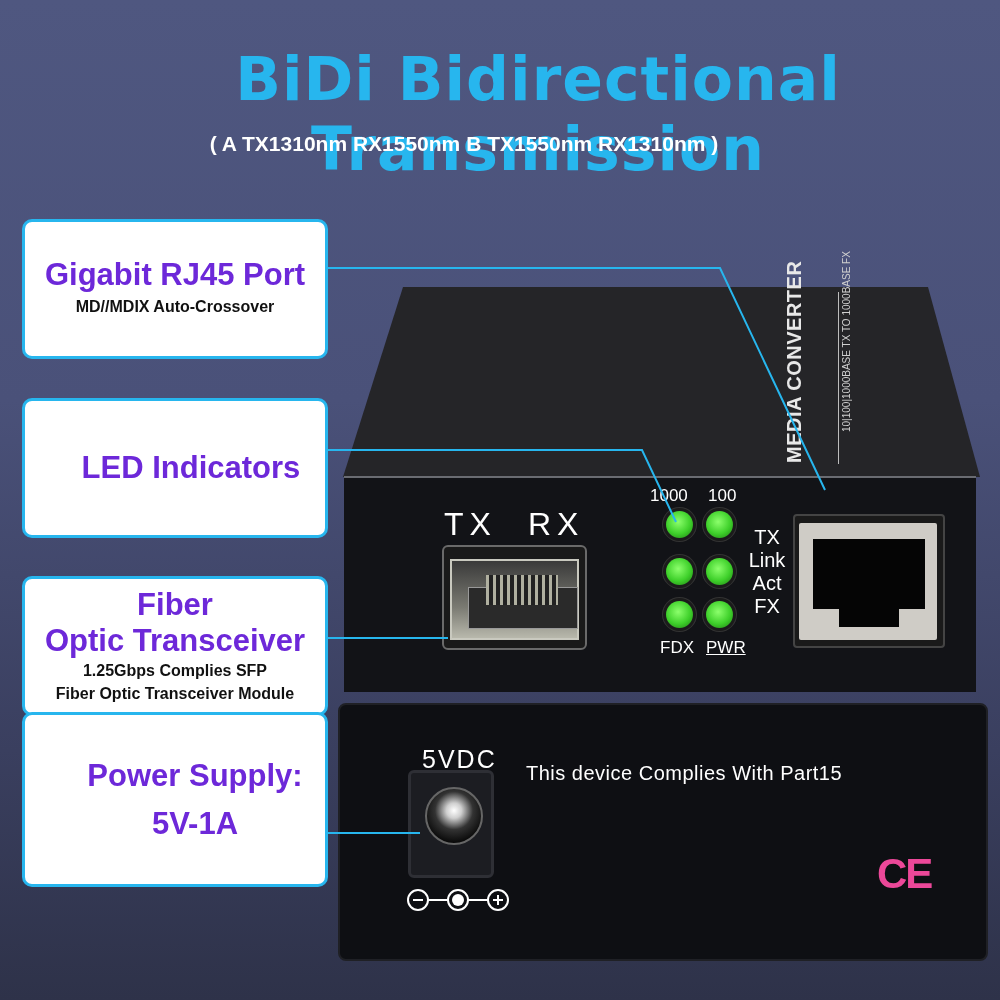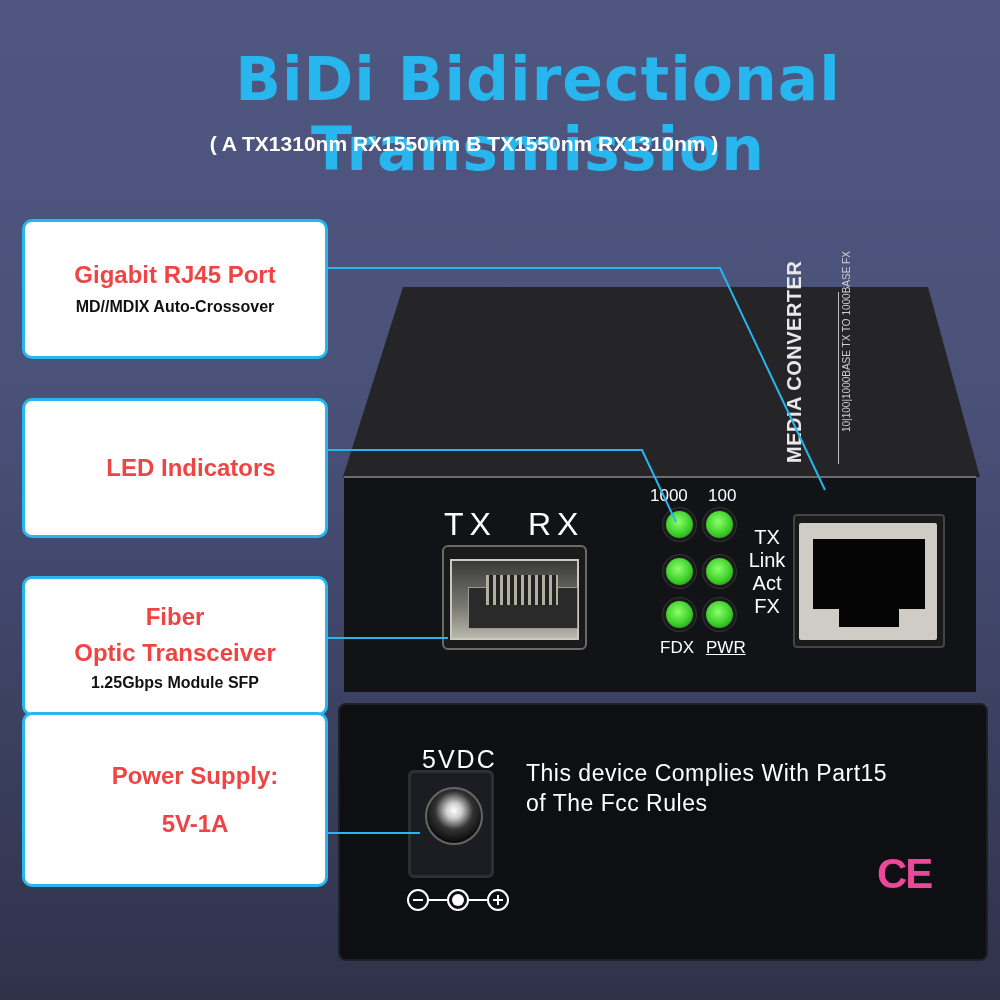--- a/index.html
+++ b/index.html
@@ -19,22 +19,22 @@
     color:#ffffff; font-weight:bold; font-size:21px;
     font-family:"Liberation Sans", sans-serif;
   }
   .callout {
     position:absolute; left:22px; width:306px; background:#ffffff;
     border:3px solid #27b6ee; border-radius:10px; box-sizing:border-box;
     display:flex; flex-direction:column; align-items:center; justify-content:center;
     text-align:center;
   }
   .callout .head {
-    color:#ef4444; font-weight:bold; font-family:"Liberation Sans", sans-serif;
-    font-size:24px; line-height:36px;
+    color:#6d28d9; font-weight:bold; font-family:"Liberation Sans", sans-serif;
+    font-size:31px; line-height:36px;
   }
   .callout .sub {
     color:#111; font-weight:bold; font-family:"Liberation Sans", sans-serif;
     font-size:16px; line-height:28px;
   }
   .callout .sub.tight { line-height:23px; }
   svg.leaders { position:absolute; left:0; top:0; width:1000px; height:1000px; pointer-events:none; z-index:5; }
 
   
   .dev-top {
@@ -105,21 +105,21 @@
   .jack {
     position:absolute; left:408px; top:770px; width:86px; height:108px;
     background:#1c1d22; border:3px solid #2e2f35; border-radius:6px; box-sizing:border-box;
   }
   .jack .ring {
     position:absolute; left:14px; top:14px; width:54px; height:54px; border-radius:50%;
     background: radial-gradient(circle at 50% 40%, #ffffff 0%, #cfcfcf 18%, #333 45%, #0a0a0a 75%);
     border:2px solid #666;
   }
   .polarity { position:absolute; left:403px; top:885px; width:110px; height:30px; }
-  .fcc { position:absolute; left:526px; top:758px; color:#fff; font-family:"Liberation Sans", sans-serif; font-size:23px; line-height:30px; letter-spacing:0.5px; }
+  .fcc { position:absolute; left:526px; top:758px; color:#fff; font-family:"Liberation Sans", sans-serif; font-size:20px; line-height:30px; letter-spacing:0.5px; }
   .ce { position:absolute; left:877px; top:850px; color:#ec4899; font-family:Liberation Sans, sans-serif; font-weight:bold; font-size:42px; letter-spacing:-2px; }
 </style>
 </head>
 <body>
 
 <div class="title">BiDi Bidirectional Transmission</div>
 <div class="subtitle">( A TX1310nm RX1550nm B TX1550nm RX1310nm )</div>
 
 <div class="dev-top"></div>
 <div class="vert-line"></div>
@@ -173,21 +173,20 @@
   <line x1="25" y1="15" x2="45" y2="15" stroke="#fff" stroke-width="2"></line>
   <circle cx="55" cy="15" r="10" fill="none" stroke="#fff" stroke-width="2"></circle>
   <circle cx="55" cy="15" r="6" fill="#fff"></circle>
   <line x1="65" y1="15" x2="85" y2="15" stroke="#fff" stroke-width="2"></line>
   <circle cx="95" cy="15" r="10" fill="none" stroke="#fff" stroke-width="2"></circle>
   <line x1="90" y1="15" x2="100" y2="15" stroke="#fff" stroke-width="2"></line>
   <line x1="95" y1="10" x2="95" y2="20" stroke="#fff" stroke-width="2"></line>
 </svg>
 <div class="fcc">
   <div>This device Complies With Part15</div>
-  <div>of The Fcc Rules</div>
 </div>
 <div class="ce">CE</div>
 
 <svg class="leaders">
   <polyline points="328,268 720,268 825,490" fill="none" stroke="#27b6ee" stroke-width="2"></polyline>
   <polyline points="328,450 642,450 676,522" fill="none" stroke="#27b6ee" stroke-width="2"></polyline>
   <line x1="328" y1="638" x2="448" y2="638" stroke="#27b6ee" stroke-width="2"></line>
   <line x1="328" y1="833" x2="420" y2="833" stroke="#27b6ee" stroke-width="2"></line>
 </svg>
 
@@ -196,19 +195,20 @@
   <div class="sub">MD//MDIX Auto-Crossover</div>
 </div>
 
 <div class="callout" style="top:398px;height:140px;padding-left:32px;">
   <div class="head">LED Indicators</div>
 </div>
 
 <div class="callout" style="top:576px;height:140px;">
   <div class="head">Fiber</div>
   <div class="head">Optic Transceiver</div>
-  <div class="sub tight">1.25Gbps Module SFP</div>
+  <div class="sub tight">1.25Gbps Complies SFP</div>
+  <div class="sub tight">Fiber Optic Transceiver Module</div>
 </div>
 
 <div class="callout" style="top:712px;height:175px;padding-left:40px;">
   <div class="head" style="line-height:48px;">Power Supply:</div>
   <div class="head" style="line-height:48px;">5V-1A</div>
 </div>
 
 </body></html>

